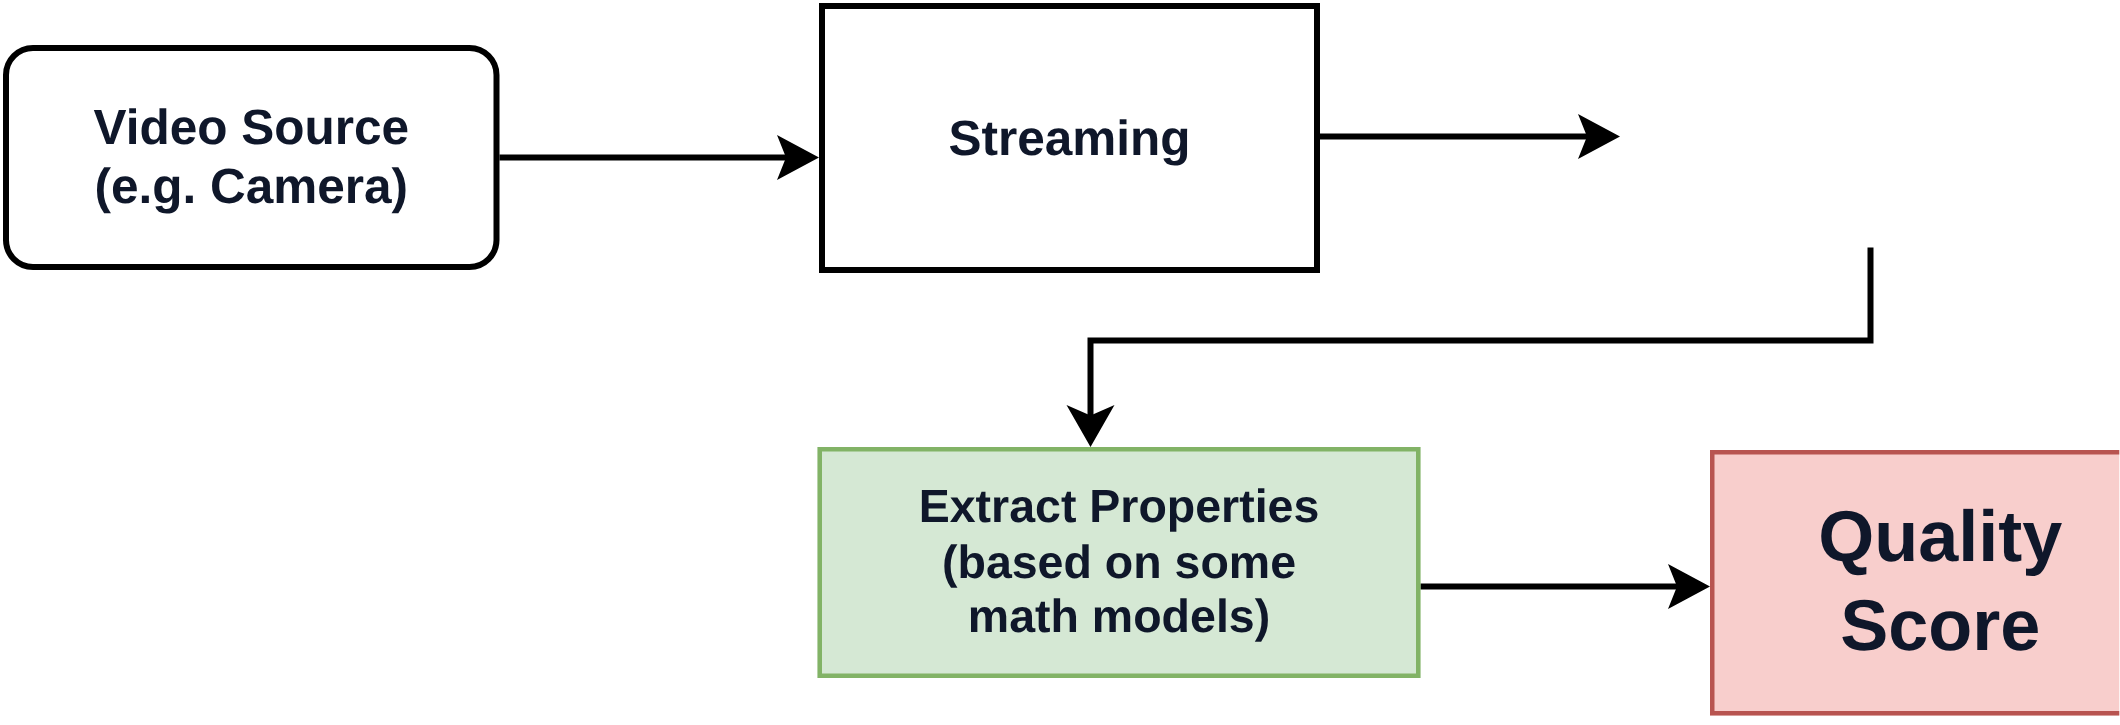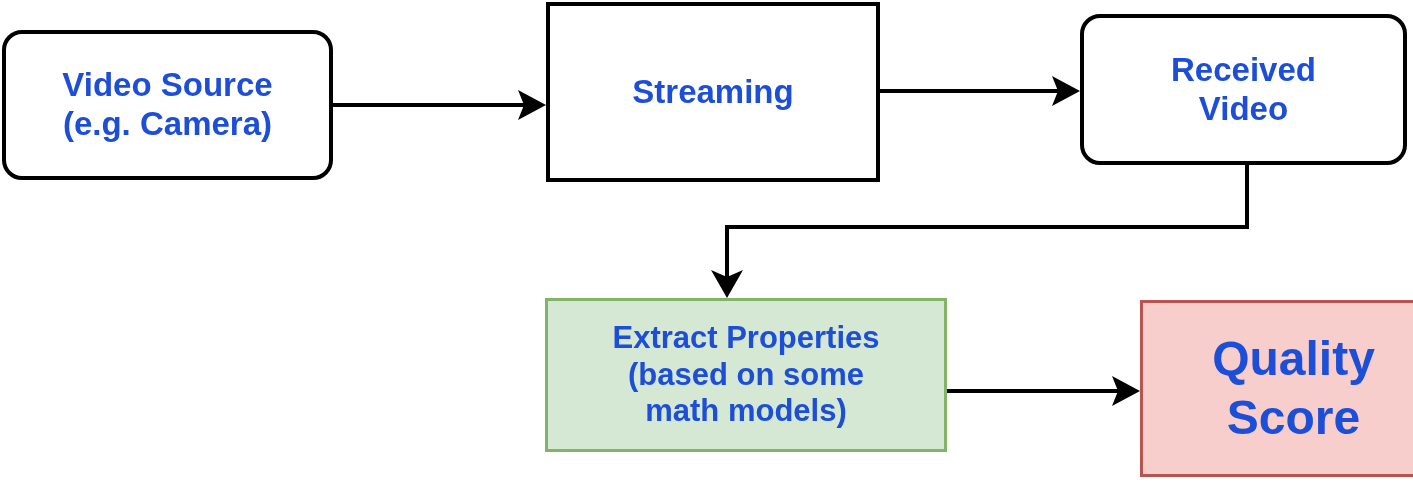--- a/index.html
+++ b/index.html
@@ -18,21 +18,21 @@
     background: #ffffff;
     overflow: hidden;
   }
   .node {
     position: absolute;
     box-sizing: border-box;
     display: flex;
     align-items: center;
     justify-content: center;
     text-align: center;
-    color: #1d4ed8;
+    color: #0f172a;
     font-weight: bold;
     line-height: 1.18;
     white-space: pre-line;
     user-select: none;
   }
   .node-plain {
     background: #ffffff;
     border: 4px solid #000000;
   }
   .node-rounded {
@@ -105,24 +105,20 @@
 
   <div id="node-video-source" class="node node-rounded">
     <span>Video Source
 (e.g. Camera)</span>
   </div>
 
   <div id="node-streaming" class="node node-plain">
     <span>Streaming</span>
   </div>
 
-  <div id="node-received" class="node node-rounded">
-    <span>Received
-Video</span>
-  </div>
 
   <div id="node-extract" class="node node-green">
     <span>Extract Properties
 (based on some
 math models)</span>
   </div>
 
   <div id="node-quality" class="node node-red">
     <span>Quality
 Score</span>

